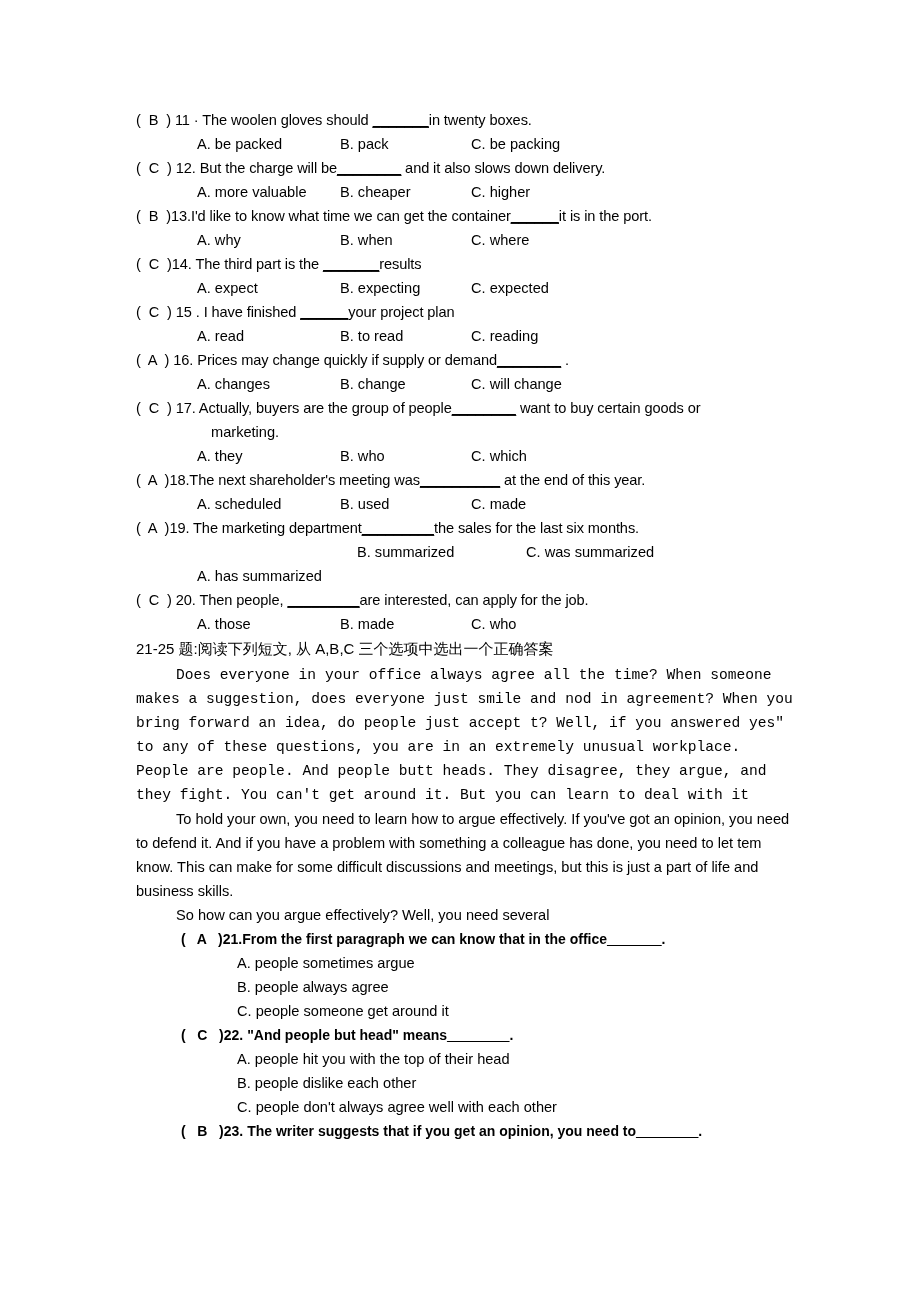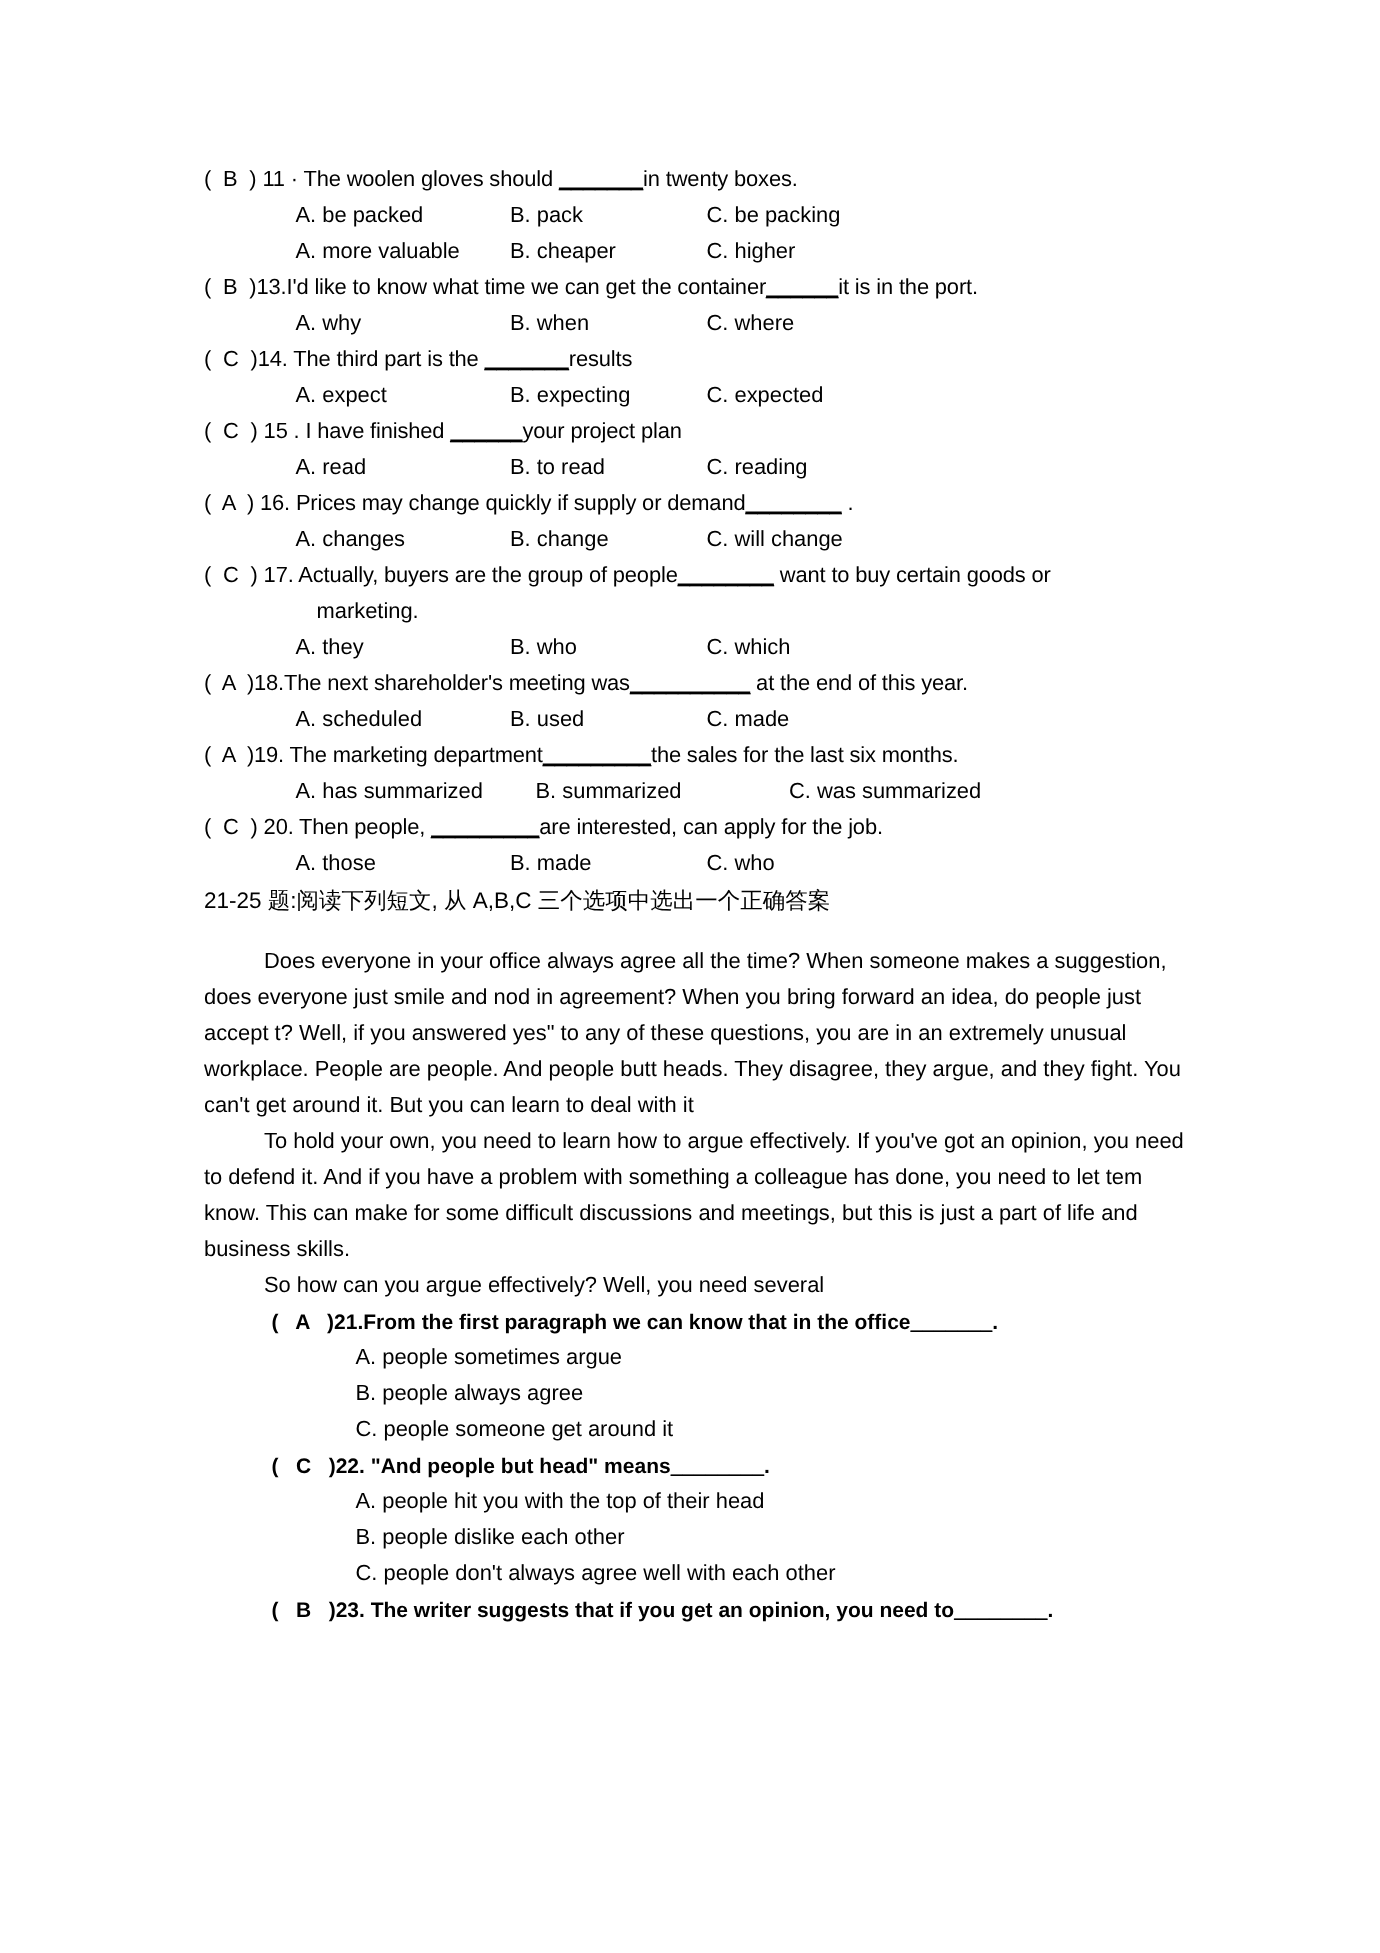--- a/index.html
+++ b/index.html
@@ -58,21 +58,21 @@
   }
   .opts span.col {
     display: inline-block;
     vertical-align: top;
   }
   .opts span.c1 { width: 143px; }
   .opts span.c2 { width: 131px; }
   .opts span.c3 { width: auto; }
 
   
-  .opts.wide span.c1 { width: 160px; }
+  .opts.wide span.c1 { width: 160px; margin-top: 24px; }
   .opts.wide span.c2 { width: 169px; }
 
   
   .cont {
     font-size: 14.6px;
     line-height: 24px;
     padding-left: 75px;
   }
 
   
@@ -90,21 +90,22 @@
 
   
   .para {
     font-size: 14.6px;
     line-height: 24px;
     text-indent: 40px;
     text-align: left;
     width: 660px;
   }
   .para.first {
-    margin-top: 16px;
+    margin-top: 2px;
+    font-family: Liberation Mono, monospace;
   }
 
   
   .rq-line {
     font-size: 14px;
     line-height: 24px;
     padding-left: 45px;
     white-space: nowrap;
     font-weight: bold;
   }
@@ -123,20 +124,23 @@
 
     <div>
 
       <div class="q-line">
         <span class="mark">(  B  ) </span><span class="stem">11 · The woolen gloves should  </span><span class="blank">_______</span><span class="stem">in twenty boxes.</span>
       </div>
       <div class="opts">
         <span class="col c1">A. be packed</span><span class="col c2">B. pack</span><span class="col c3">C. be packing</span>
       </div>
 
+      <div class="q-line">
+        <span class="mark">(  C  ) </span><span class="stem">12. But the charge will be</span><span class="blank">________</span><span class="stem"> and it also slows down delivery.</span>
+      </div>
       <div class="opts">
         <span class="col c1">A. more valuable</span><span class="col c2">B. cheaper</span><span class="col c3">C. higher</span>
       </div>
 
       <div class="q-line">
         <span class="mark">(  B  )</span><span class="stem">13.I'd like to know what time we can get the container</span><span class="blank">______</span><span class="stem">it is in the port.</span>
       </div>
       <div class="opts">
         <span class="col c1">A. why</span><span class="col c2">B. when</span><span class="col c3">C. where</span>
       </div>

